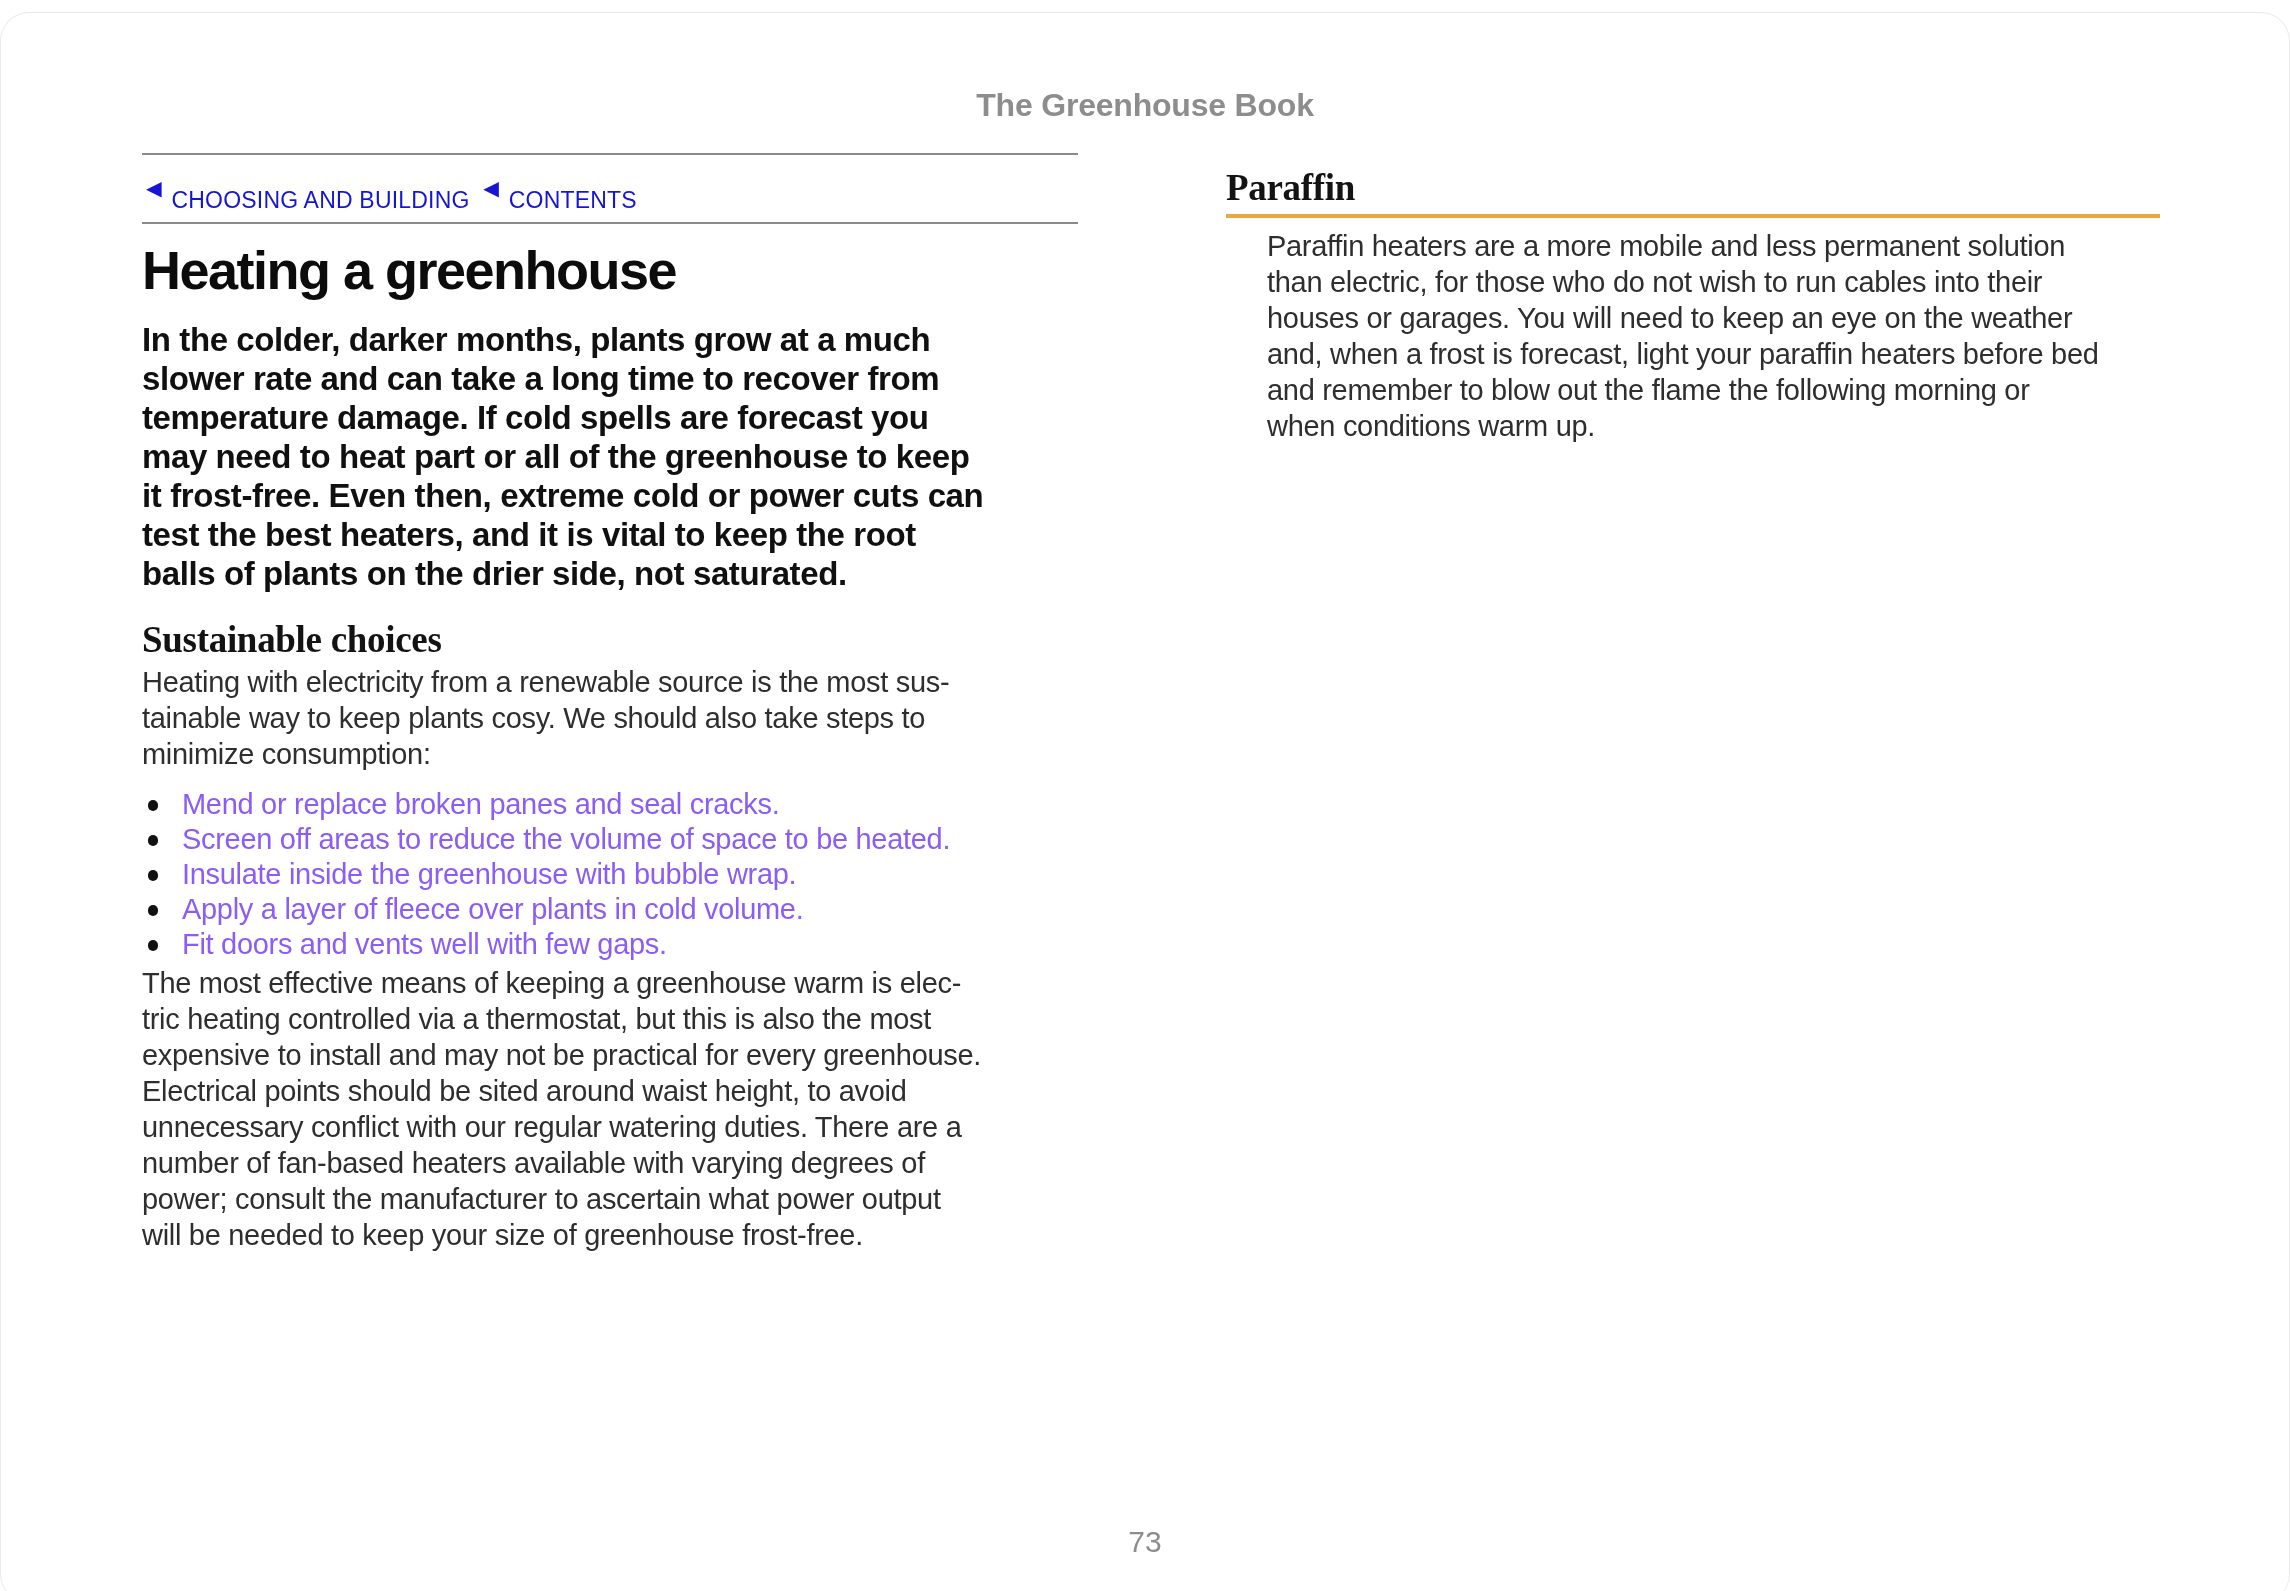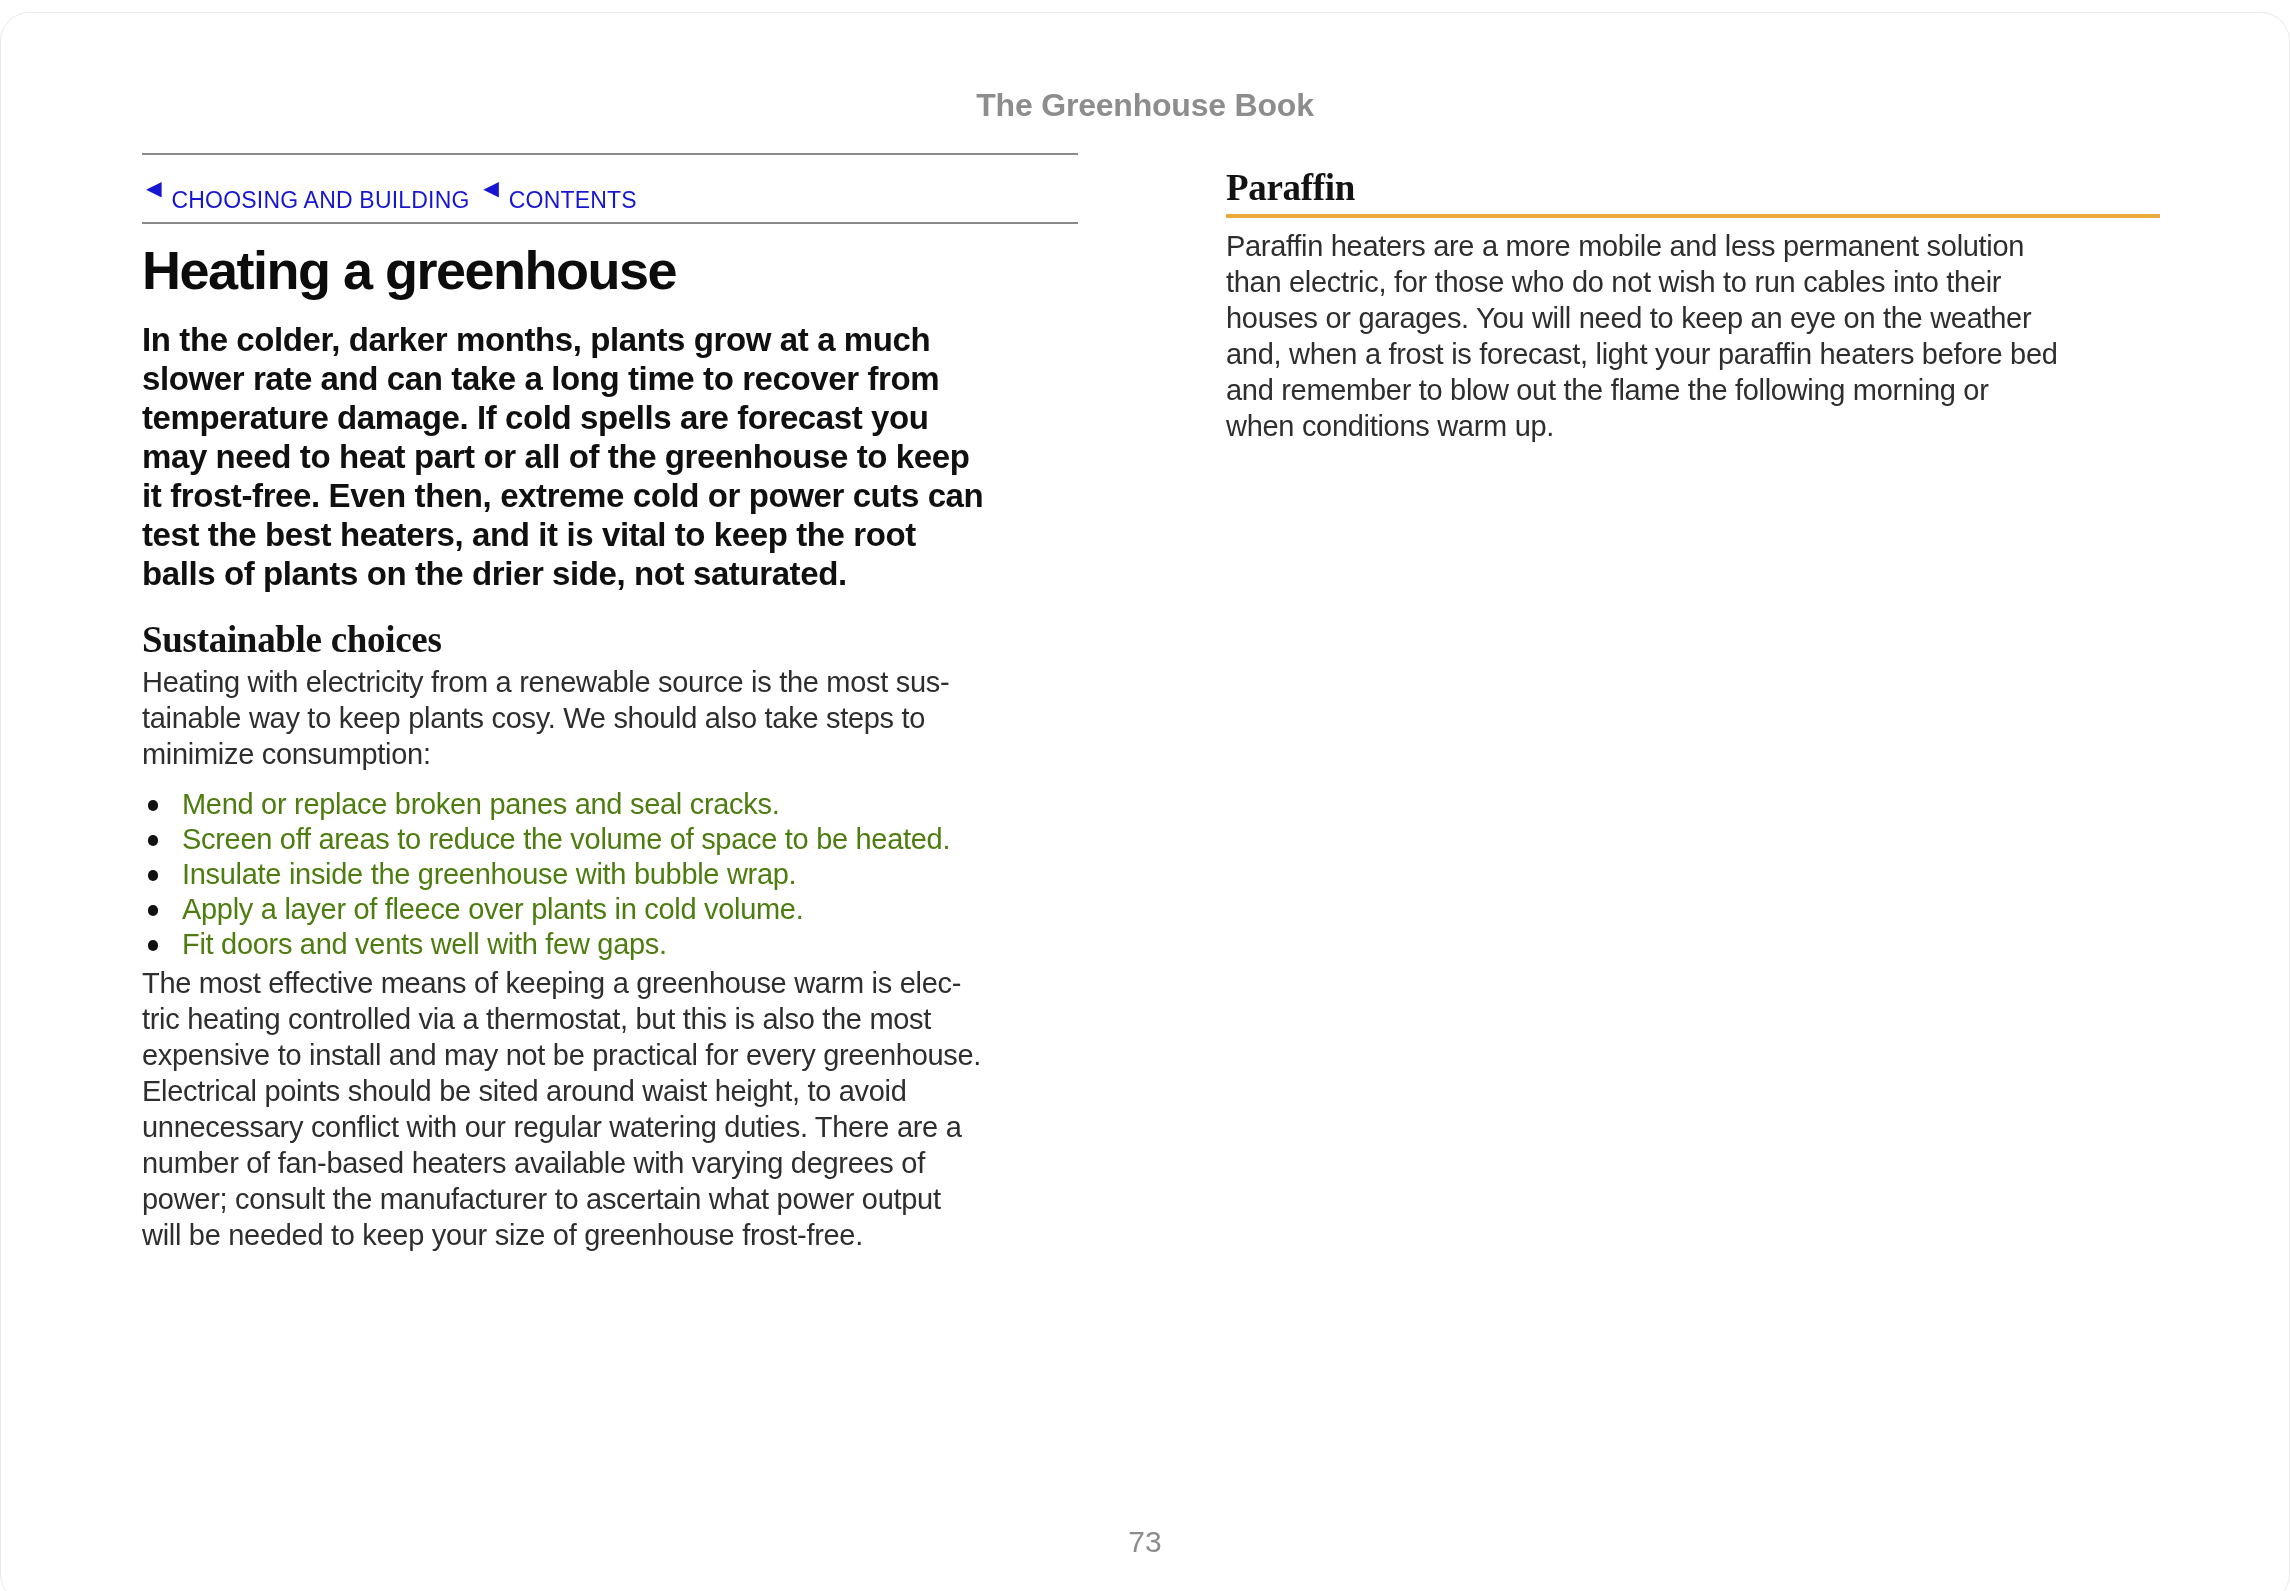--- a/index.html
+++ b/index.html
@@ -83,35 +83,35 @@
   .left-col .prose { margin-top: 2.9px; }
   ul.bullets {
     list-style: none;
     margin-top: 15.5px;
   }
   ul.bullets li {
     position: relative;
     padding-left: 40px;
     font-size: 29px; font-weight: 400;
     line-height: 35px;
-    color: #4d7c0f;
+    color: #8b5cf6;
     letter-spacing: -0.3px;
     white-space: nowrap;
   }
   ul.bullets li::before {
     content: "";
     position: absolute; left: 5.8px; top: 12.6px;
     width: 10.7px; height: 10.7px; border-radius: 50%;
     background: #111111;
   }
   .h2.paraffin {
     border-bottom: 4.9px solid #e9a93e;
     padding-bottom: 5px;
   }
-  .right-col .prose { margin-top: 9.7px; }
+  .right-col .prose { margin-top: 9.7px; margin-left: 41px; }
   .page-number {
     position: absolute;
     top: 1512px; left: 0; width: 100%;
     text-align: center;
     font-size: 30px; color: #8d8d8d;
   }
 </style>
 </head>
 <body>
 

